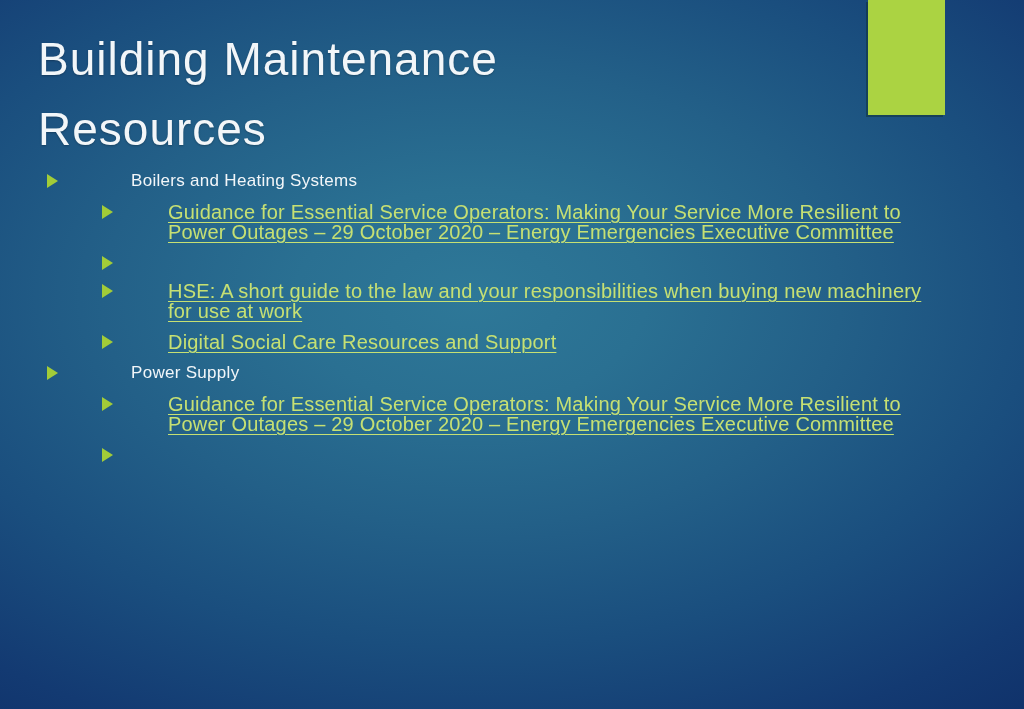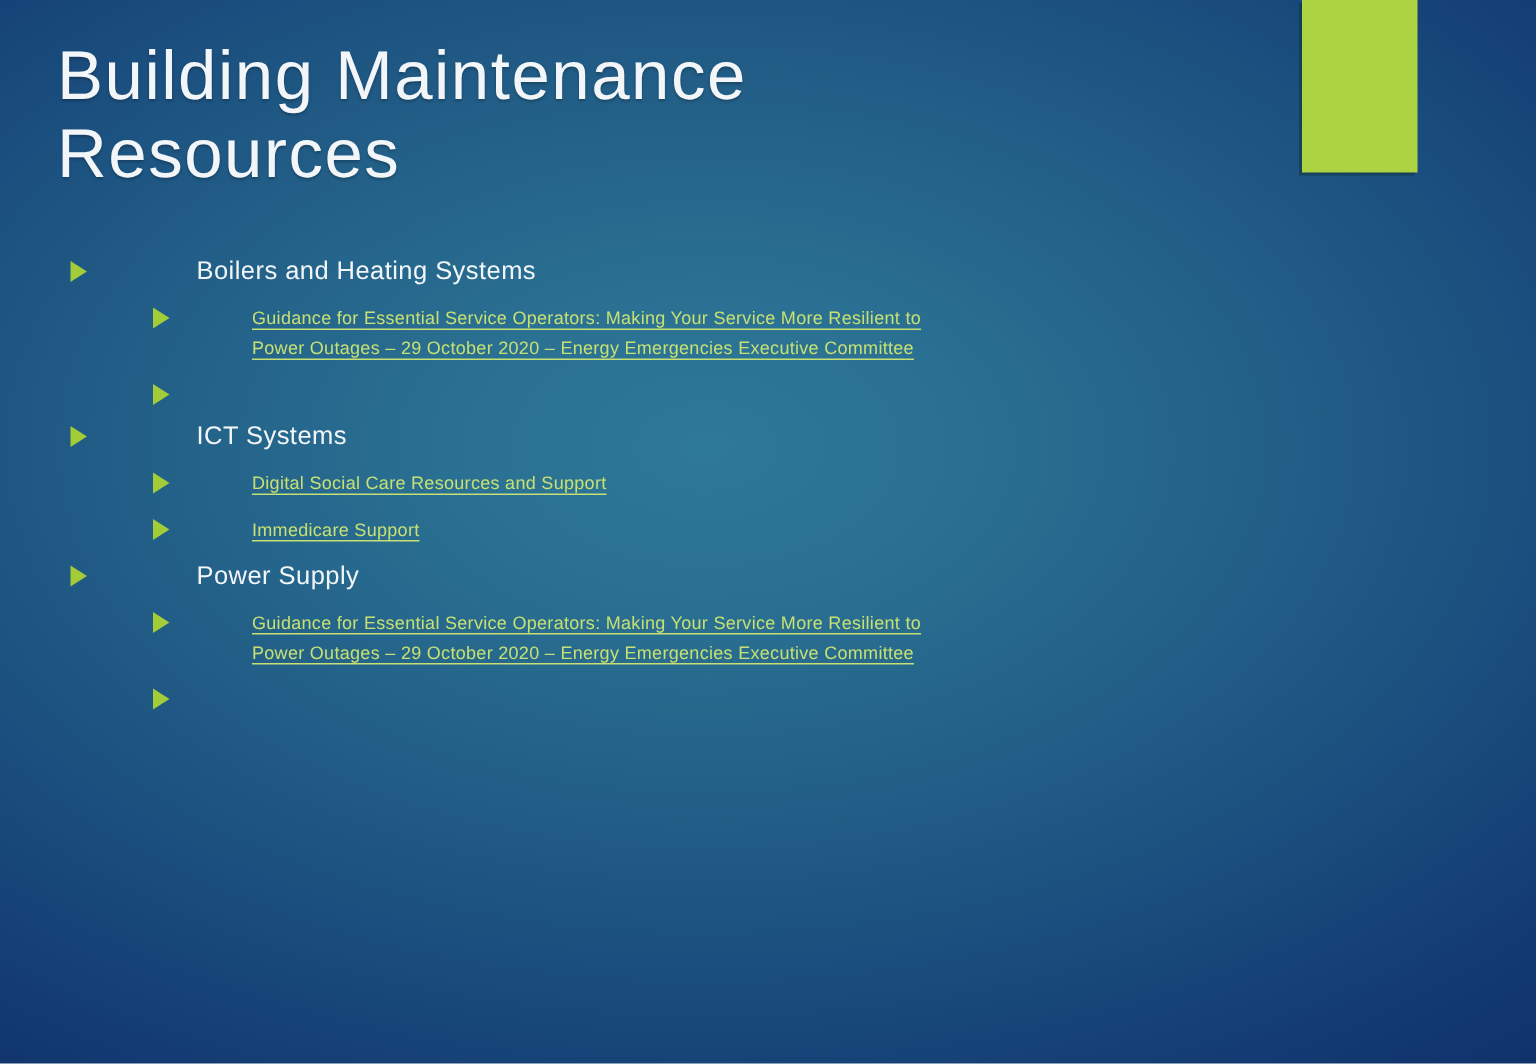--- a/index.html
+++ b/index.html
@@ -26,21 +26,21 @@
     background:var(--accent);
     box-shadow:-2px 2px 0 rgba(15,45,45,0.45);
   }
 
   .title{
     position:absolute;
     left:38px; top:24px; width:800px;
     color:var(--text-white);
     font-size:46px;
     font-weight:300;
-    line-height:52px;
+    line-height:70px;
     letter-spacing:1px;
     white-space:pre-line;
     text-shadow:0 1px 2px rgba(0,0,0,0.25);
   }
 
   .content{ position:absolute; left:0; top:171px; width:1024px; }
 
   .row{ display:flex; align-items:flex-start; margin-bottom:11px;gap:44px; }
   .row.l1{ padding-left:47px; }
   .row.l2{ padding-left:102px; }
@@ -57,21 +57,21 @@
 
   .lbl{
     color:var(--text-white);
     font-size:17px;
     line-height:20px;
     letter-spacing:0.3px;
   }
 
   .lnk{
     color:var(--link);
-    font-size:12px;
+    font-size:20px;
     line-height:20px;
     letter-spacing:0.2px;
     white-space:pre-line;
     text-decoration:underline;
     text-decoration-thickness:1px;
     text-underline-offset:3px;
     cursor:pointer;
   }
 </style>
 </head>
@@ -96,35 +96,32 @@
       <a class="lnk">Guidance for Essential Service Operators: Making Your Service More Resilient to
 Power Outages – 29 October 2020 – Energy Emergencies Executive Committee</a>
     </div>
 
 
     <div class="row l2">
       <span class="tri"></span>
     </div>
 
 
+    <div class="row l2">
+      <span class="tri"></span>
+      <a class="lnk">HSE: A short guide to the law and your responsibilities when buying new machinery
+for use at work</a>
+    </div>
 
-    <div class="row l1">
-      <span class="tri"></span>
-      <span class="lbl">ICT Systems</span>
-    </div>
 
     <div class="row l2">
       <span class="tri"></span>
       <a class="lnk">Digital Social Care Resources and Support</a>
     </div>
 
-    <div class="row l2">
-      <span class="tri"></span>
-      <a class="lnk">Immedicare Support</a>
-    </div>
 
 
     <div class="row l1">
       <span class="tri"></span>
       <span class="lbl">Power Supply</span>
     </div>
 
     <div class="row l2">
       <span class="tri"></span>
       <a class="lnk">Guidance for Essential Service Operators: Making Your Service More Resilient to

